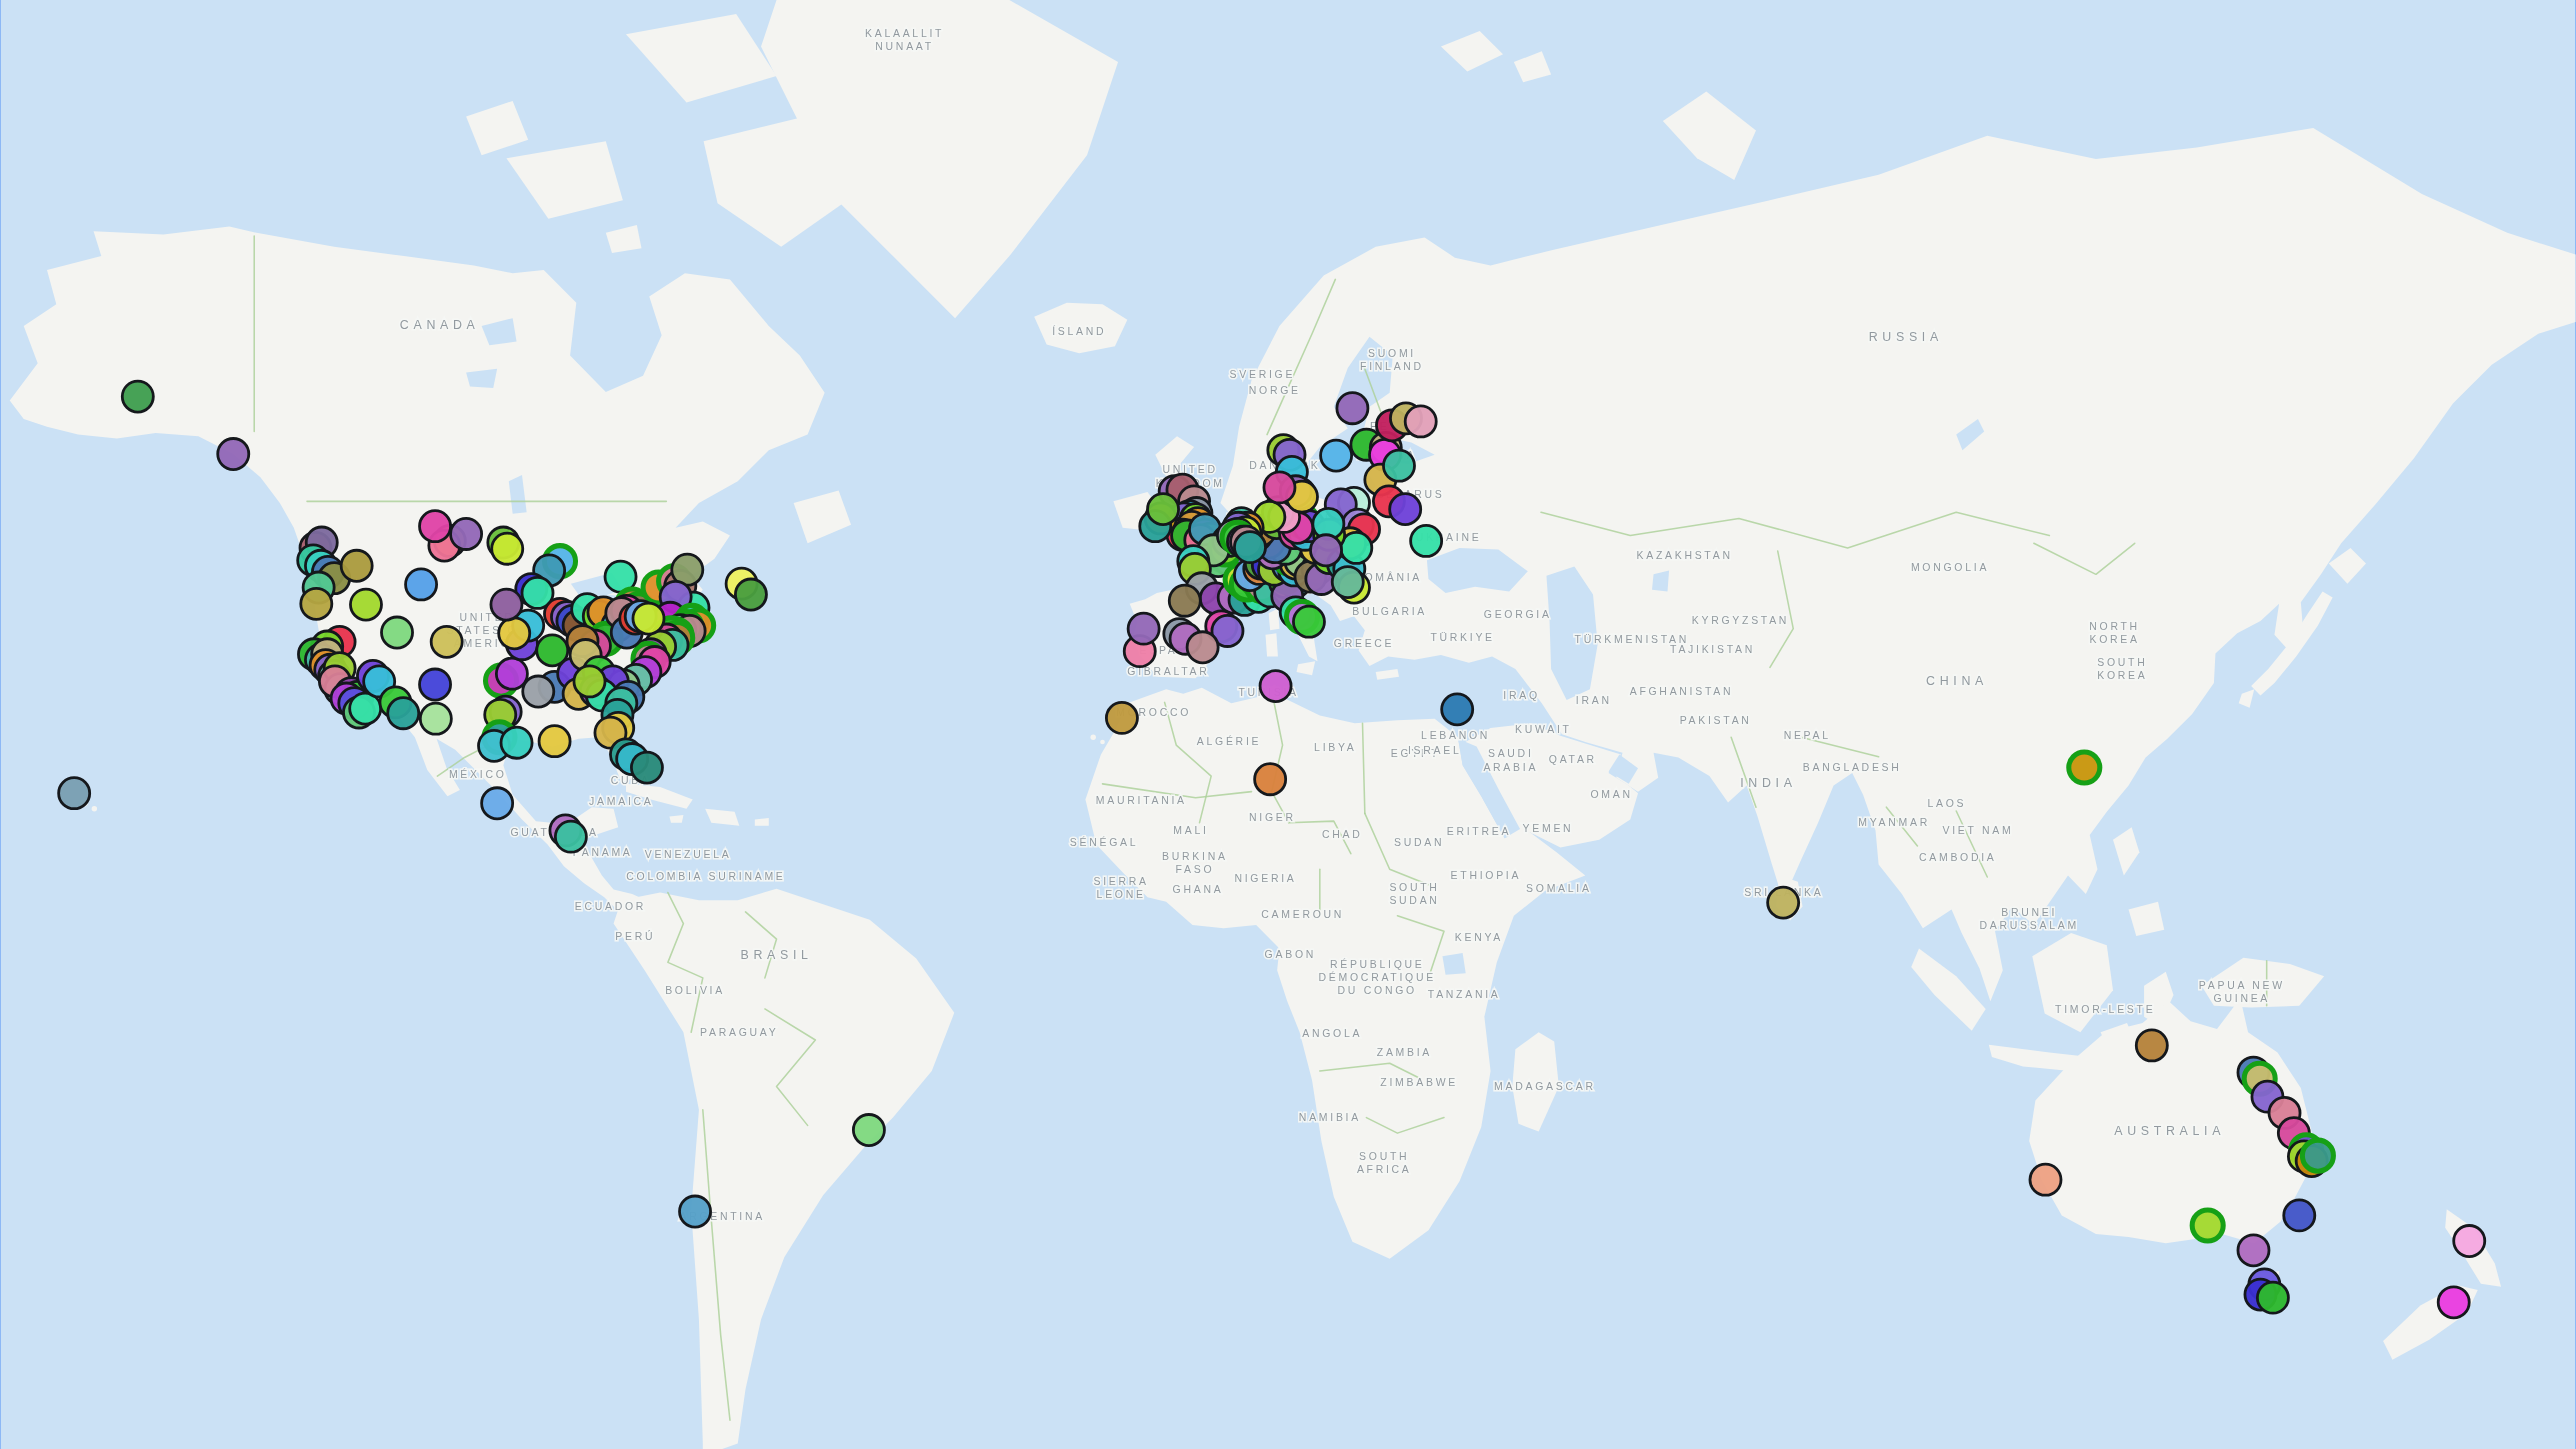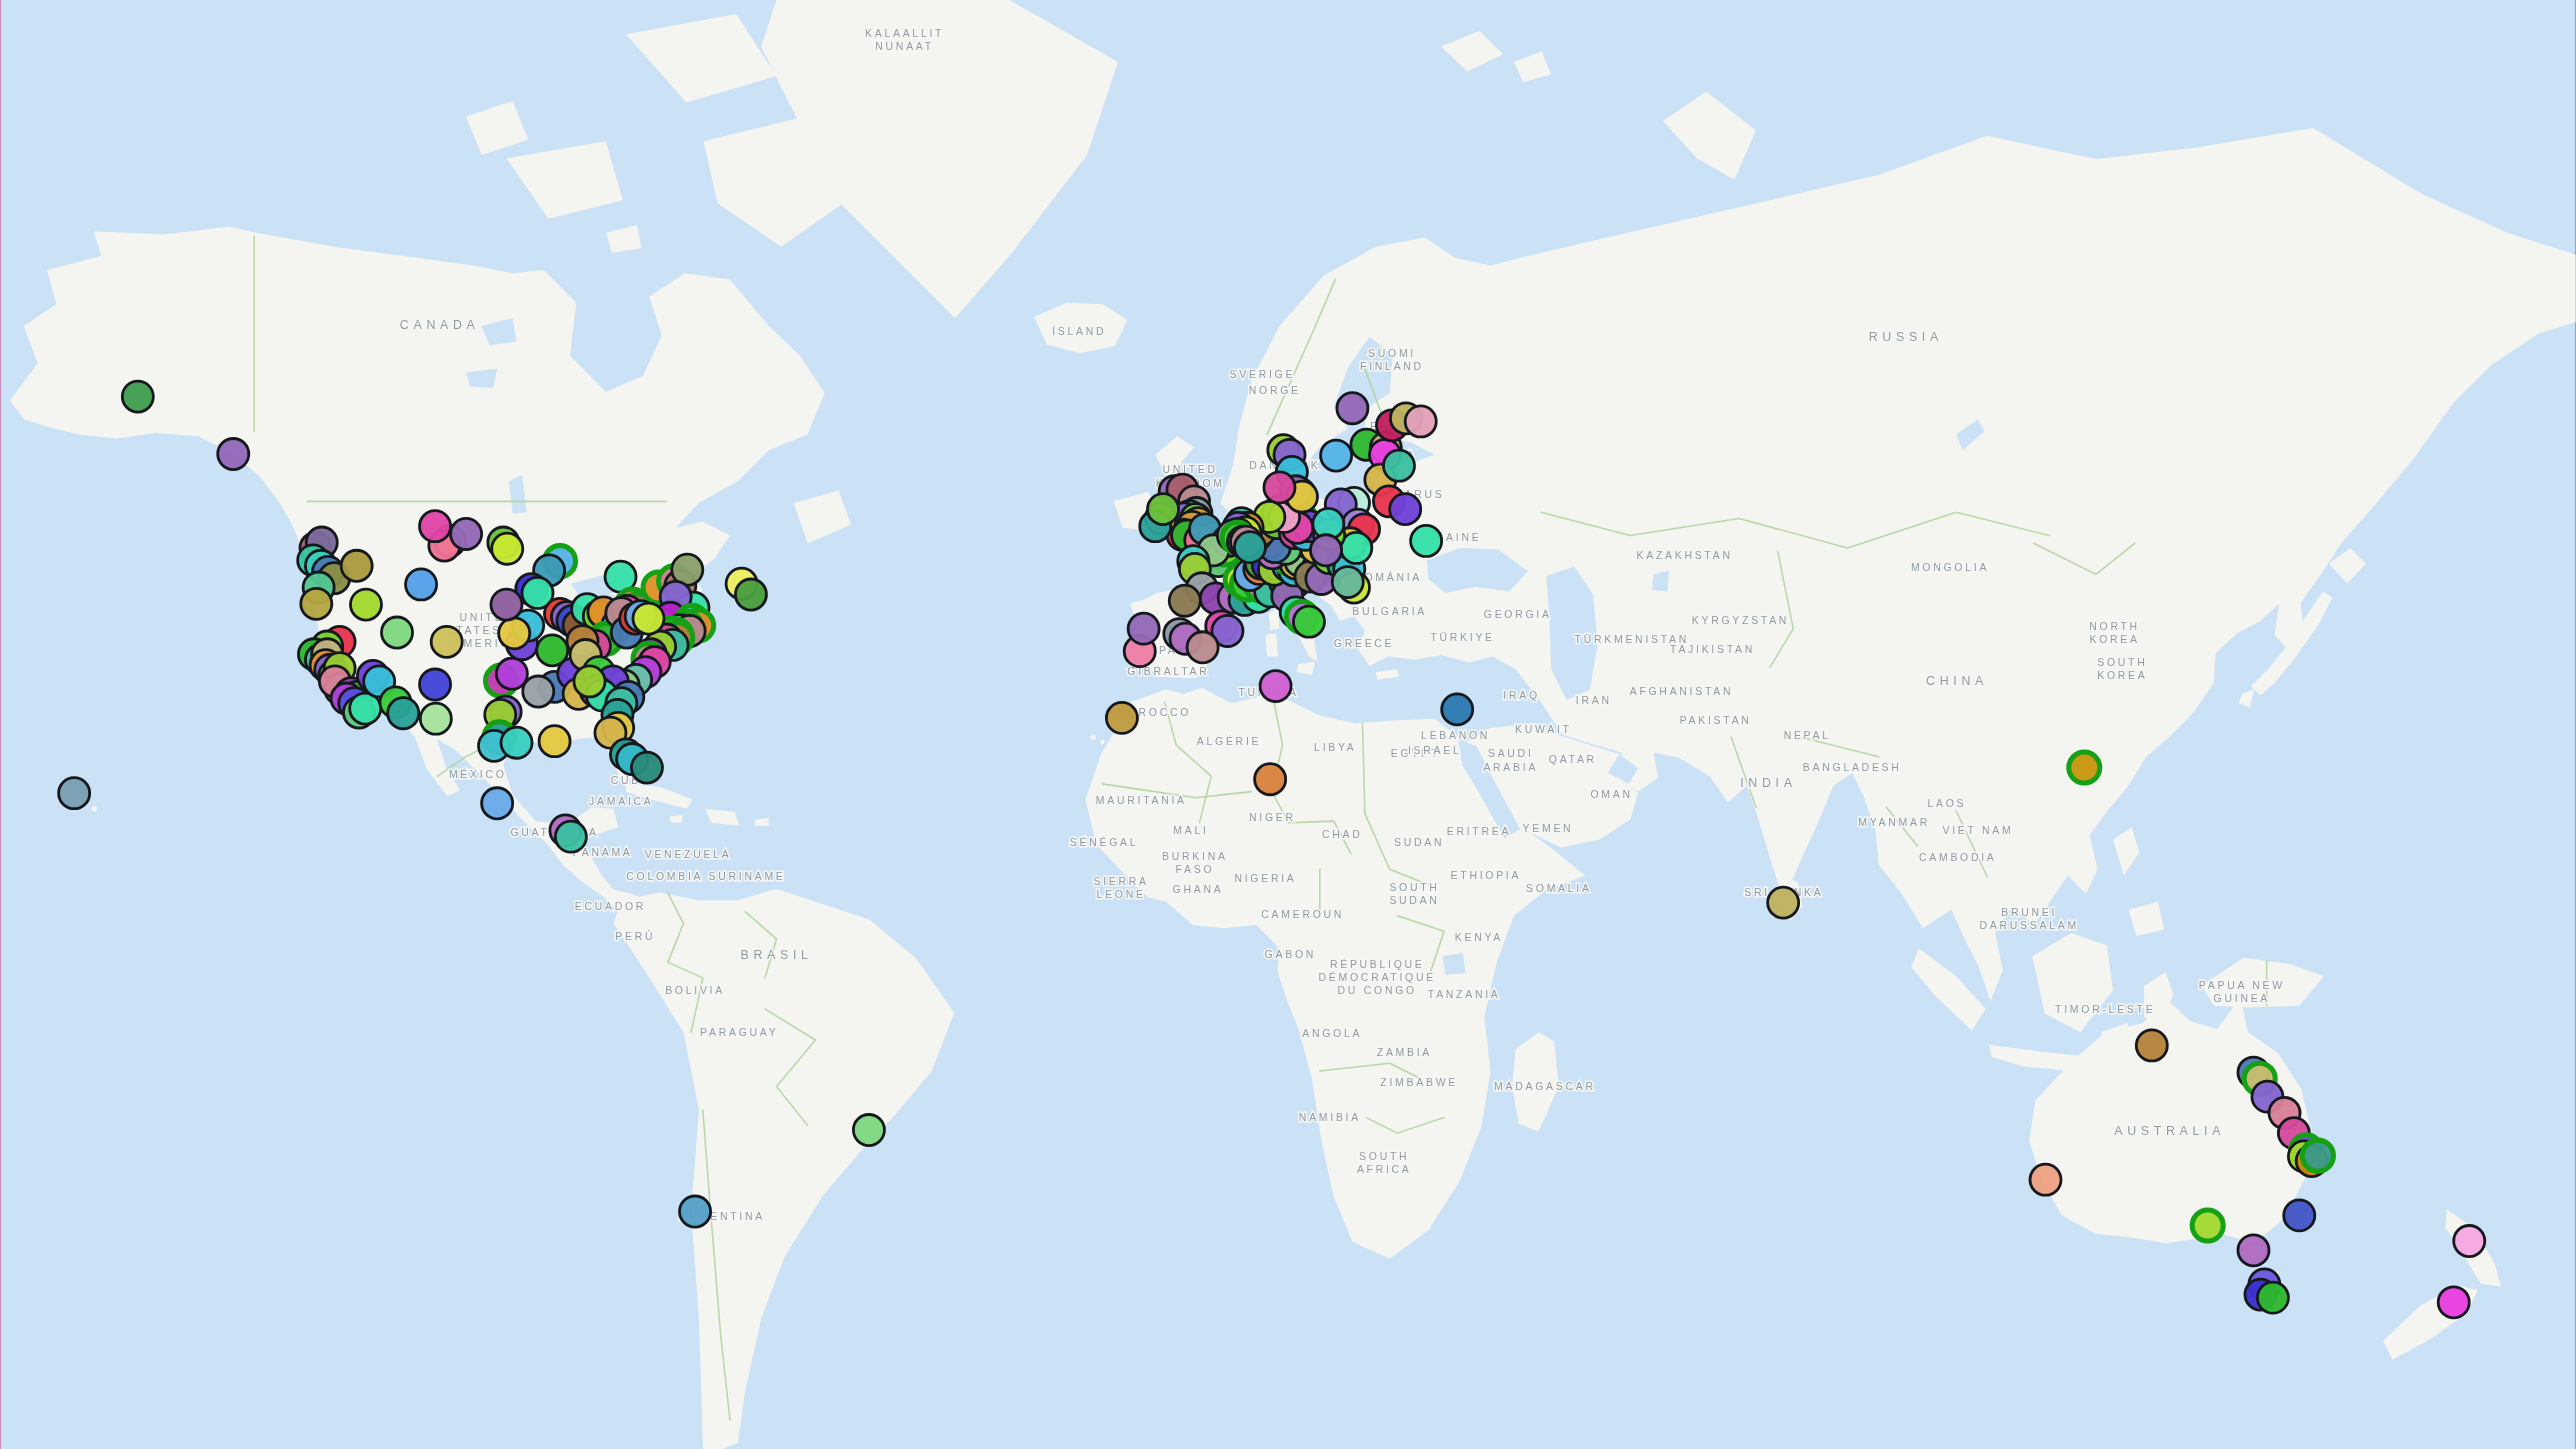--- a/index.html
+++ b/index.html
@@ -1,16 +1,16 @@
 <!DOCTYPE html>
 <html style="font-size:12.4px"><head>
 <meta charset="utf-8">
 <style>
   html,body{margin:0;padding:0;background:#cbe1f5;}
-  .stage{position:relative;width:2576px;height:1449px;overflow:hidden;background:#be185d;
+  .stage{position:relative;width:2576px;height:1449px;overflow:hidden;background:#3b82f6;
          font-family:"Liberation Sans", sans-serif;text-decoration:underline;}
   svg{display:block;width:100%;height:100%;}
   .land{fill:#f4f4f1;stroke:none;}
   .water{fill:#cbe1f5;stroke:none;}
   .border{fill:none;stroke:#aed19c;stroke-width:2;opacity:.85;stroke-linejoin:round;stroke-linecap:round;}
   text.clabel{fill:#8d959b;font-size:13.5px;letter-spacing:3.5px;text-anchor:middle;
         font-family:"Liberation Sans",sans-serif;paint-order:stroke;stroke:#f6f8f6;stroke-width:4px;opacity:.95;}
   text.clabel.big{font-size:16px;letter-spacing:6px;}
   circle.mk{stroke-linejoin:round;}
 </style>

